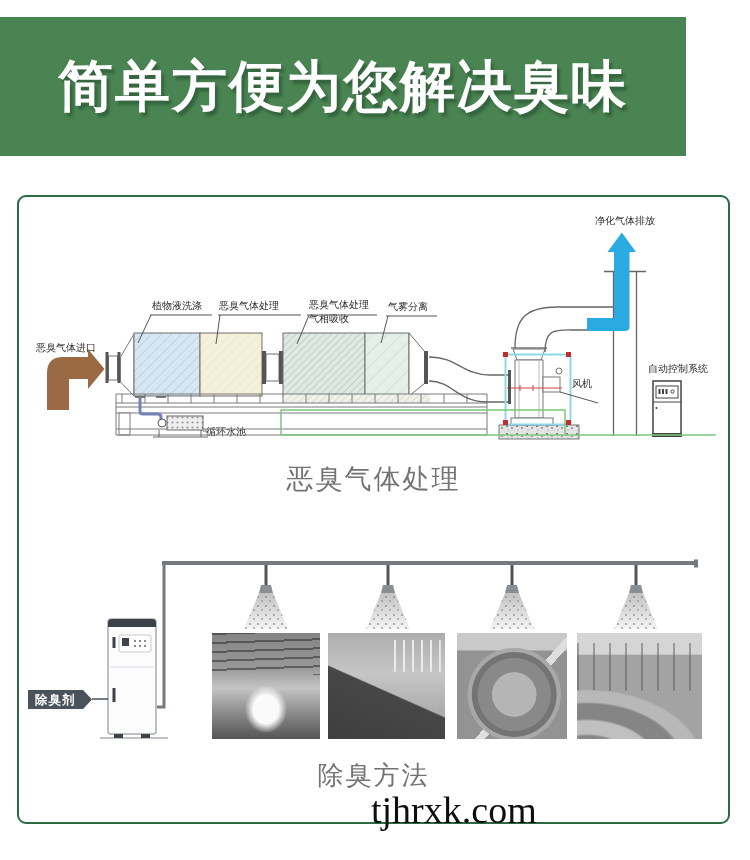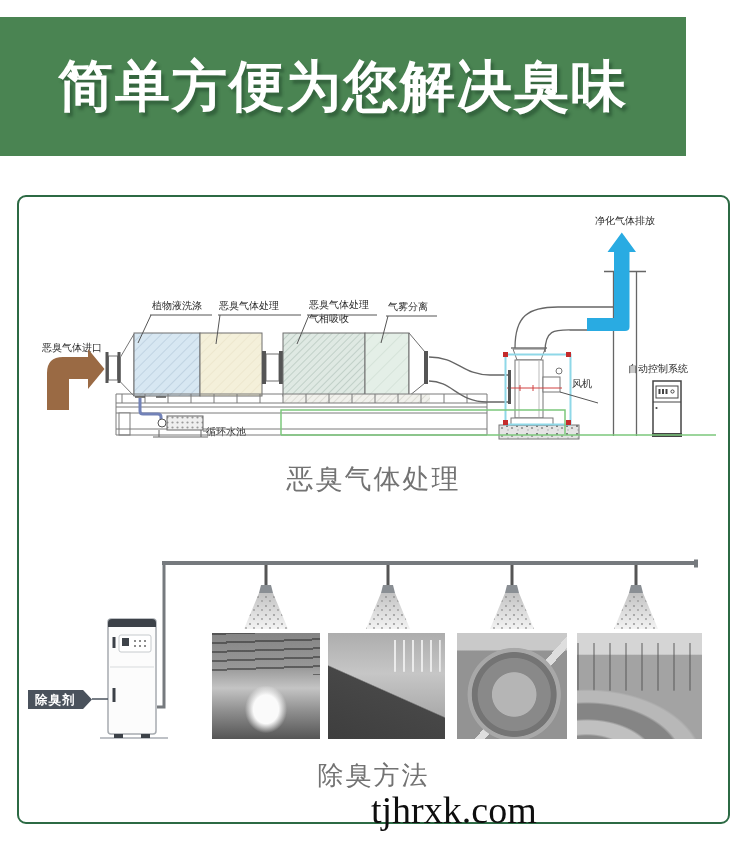--- a/index.html
+++ b/index.html
@@ -9,28 +9,28 @@
   #banner{position:absolute;left:0;top:17px;width:686px;height:139px;background:#4a8452;}
   #banner .title{width:100%;height:139px;line-height:139px;text-align:center;color:#ffffff;
        font-size:55px;font-weight:bold;letter-spacing:2px;
        text-shadow:3px 4px 3px rgba(25,60,35,.45);}
   
   #panel{position:absolute;left:17px;top:195px;width:709px;height:625px;
        border:2px solid #2c6a44;border-radius:9px;background:#ffffff;}
   
   .lbl{position:absolute;font-size:10px;color:#2c2c2c;line-height:14px;white-space:nowrap;}
   .prewrap{white-space:pre-line;}
-  #lbl-inlet{left:42px;top:341px;}
+  #lbl-inlet{left:36px;top:341px;}
   #lbl-stage1{left:152px;top:299px;}
   #lbl-stage2{left:219px;top:299px;}
   #lbl-stage3{left:309px;top:298px;}
   #lbl-stage4{left:388px;top:300px;}
   #lbl-outlet{left:595px;top:214px;}
   #lbl-fan{left:572px;top:377px;}
-  #lbl-control{left:628px;top:362px;}
+  #lbl-control{left:648px;top:362px;}
   #lbl-pool{left:206px;top:425px;}
   .caption{position:absolute;left:17px;width:713px;text-align:center;color:#737373;letter-spacing:2px;}
   #caption-treatment{top:461px;font-size:27px;}
   #caption-method{top:758px;font-size:26px;}
   #watermark{position:absolute;left:371px;top:788px;font-size:38px;color:#0e0e0e;
        font-family:Liberation Serif, serif;letter-spacing:0;z-index:9;}
   
   #tag{position:absolute;left:28px;top:690px;width:64px;height:19px;background:#4a525c;
        clip-path:polygon(0 0,86% 0,100% 50%,86% 100%,0 100%);
        color:#ffffff;font-size:12.5px;font-weight:bold;line-height:19px;padding-left:7px;

